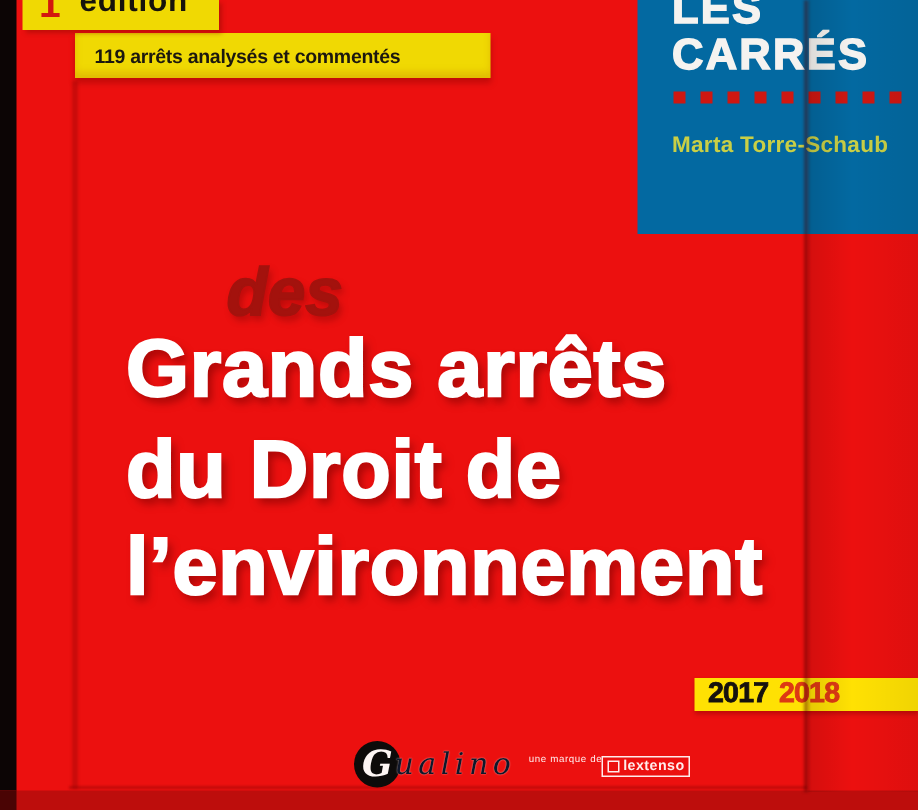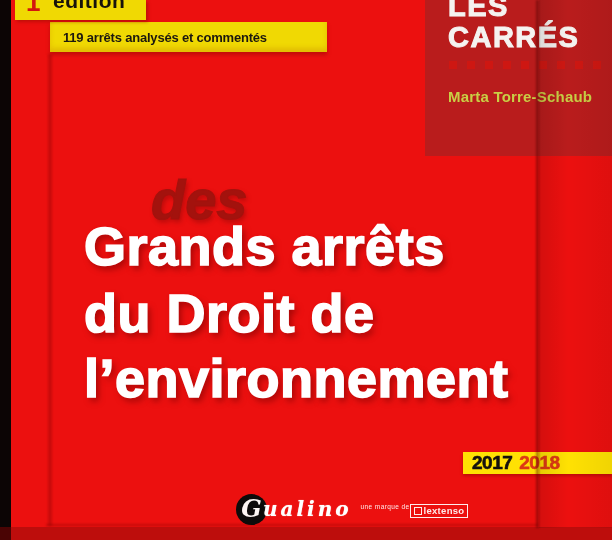--- a/index.html
+++ b/index.html
@@ -32,35 +32,35 @@
     font-weight:bold; font-size:21px; letter-spacing:.5px; }
 
   
   .banner { left:50px; top:22px; width:277px; height:30px; background:#f0d903;
     box-shadow:0 3px 4px rgba(130,0,0,.4), inset 0 -4px 5px rgba(185,115,0,.28);
     z-index:19; }
   .banner span { display:block; line-height:31px; padding-left:13px;
     font-size:13px; font-weight:bold; color:#1c180f; letter-spacing:-.2px; }
 
   
-  .collection-box { left:425px; top:0; width:187px; height:156px; background:#b91c1c; z-index:18; }
+  .collection-box { left:425px; top:0; width:187px; height:156px; background:#0369a1; z-index:18; }
   .carres { position:absolute; left:23px; top:-9px; color:#f5f3f0; font-weight:bold;
     font-size:29px; line-height:31px; letter-spacing:1.5px;
     -webkit-text-stroke:1px #f5f3f0; }
   .squares-row { position:absolute; left:24px; top:61px; display:flex; gap:10px; }
   .sq { width:8px; height:8px; background:#ce1712; }
   .author { position:absolute; left:23px; top:88px; color:#c9cf45; font-weight:bold;
     font-size:15px; letter-spacing:.2px; }
 
   
   .t { z-index:10; white-space:nowrap; line-height:1; }
   .t-lead { left:84px; top:100px; font-size:57px; font-weight:bold; color:#100c0c;
     -webkit-text-stroke:1.8px #100c0c; letter-spacing:-.5px;
     text-shadow:3px 4px 6px rgba(105,0,0,.55); }
-  .t-connector { left:151px; top:172px; font-size:56px; font-weight:bold; font-style:italic;
+  .t-connector { left:151px; top:172px; font-size:45px; font-weight:bold; font-style:italic;
     color:#a3120d; -webkit-text-stroke:1.2px #a3120d;
     text-shadow:2px 3px 5px rgba(90,0,0,.35); }
   .t-white { font-size:54px; font-weight:bold; color:#ffffff;
     -webkit-text-stroke:1.6px #ffffff; letter-spacing:.5px;
     text-shadow:3px 4px 6px rgba(115,0,0,.6); }
   .t-line1 { left:84px; top:219px;text-align:center; }
   .t-line2 { left:84px; top:286px; }
   .t-line3 { left:84px; top:351px; }
 
   
@@ -71,22 +71,22 @@
     -webkit-text-stroke:.6px currentColor; }
   .y1 { color:#16120e; }
   .y2 { color:#dd3914; }
 
   
   .publisher { left:236px; top:492px; height:34px; display:flex; align-items:center; z-index:30; }
   .g-circle { width:31px; height:31px; border-radius:50%; background:#0d0b0a;
     display:flex; align-items:center; justify-content:center; }
   .g-initial { color:#fdf6f4; font-family:"DejaVu Serif", serif; font-style:italic;
     font-weight:bold; font-size:24px; margin-top:-2px; }
-  .wordmark { color:#ffffff; font-family:"DejaVu Serif", serif; font-style:italic;
-    font-weight:bold; font-size:20px; letter-spacing:3px; margin-left:-4px;
+  .wordmark { color:#0f172a; font-family:"DejaVu Serif", serif; font-style:italic;
+    font-weight:normal; font-size:20px; letter-spacing:3px; margin-left:-4px;
     text-shadow:0 0 1px rgba(255,230,230,.8); }
   .lextenso { display:flex; flex-direction:row; margin-left:9px; margin-top:2px; }
   .mark-tagline { color:#ffecec; font-size:6.5px; letter-spacing:.4px; line-height:7px; }
   .mark-box { margin-top:1px; border:1.5px solid #ffecec; padding:0 3px; height:12px;
     display:flex; align-items:center; gap:2px; }
   .mark-sq { width:6px; height:6px; border:1px solid #ffecec; display:inline-block; }
   .mark-brand { color:#ffecec; font-size:9.5px; font-weight:bold; letter-spacing:.3px; }
 </style>
 </head>
 <body>

